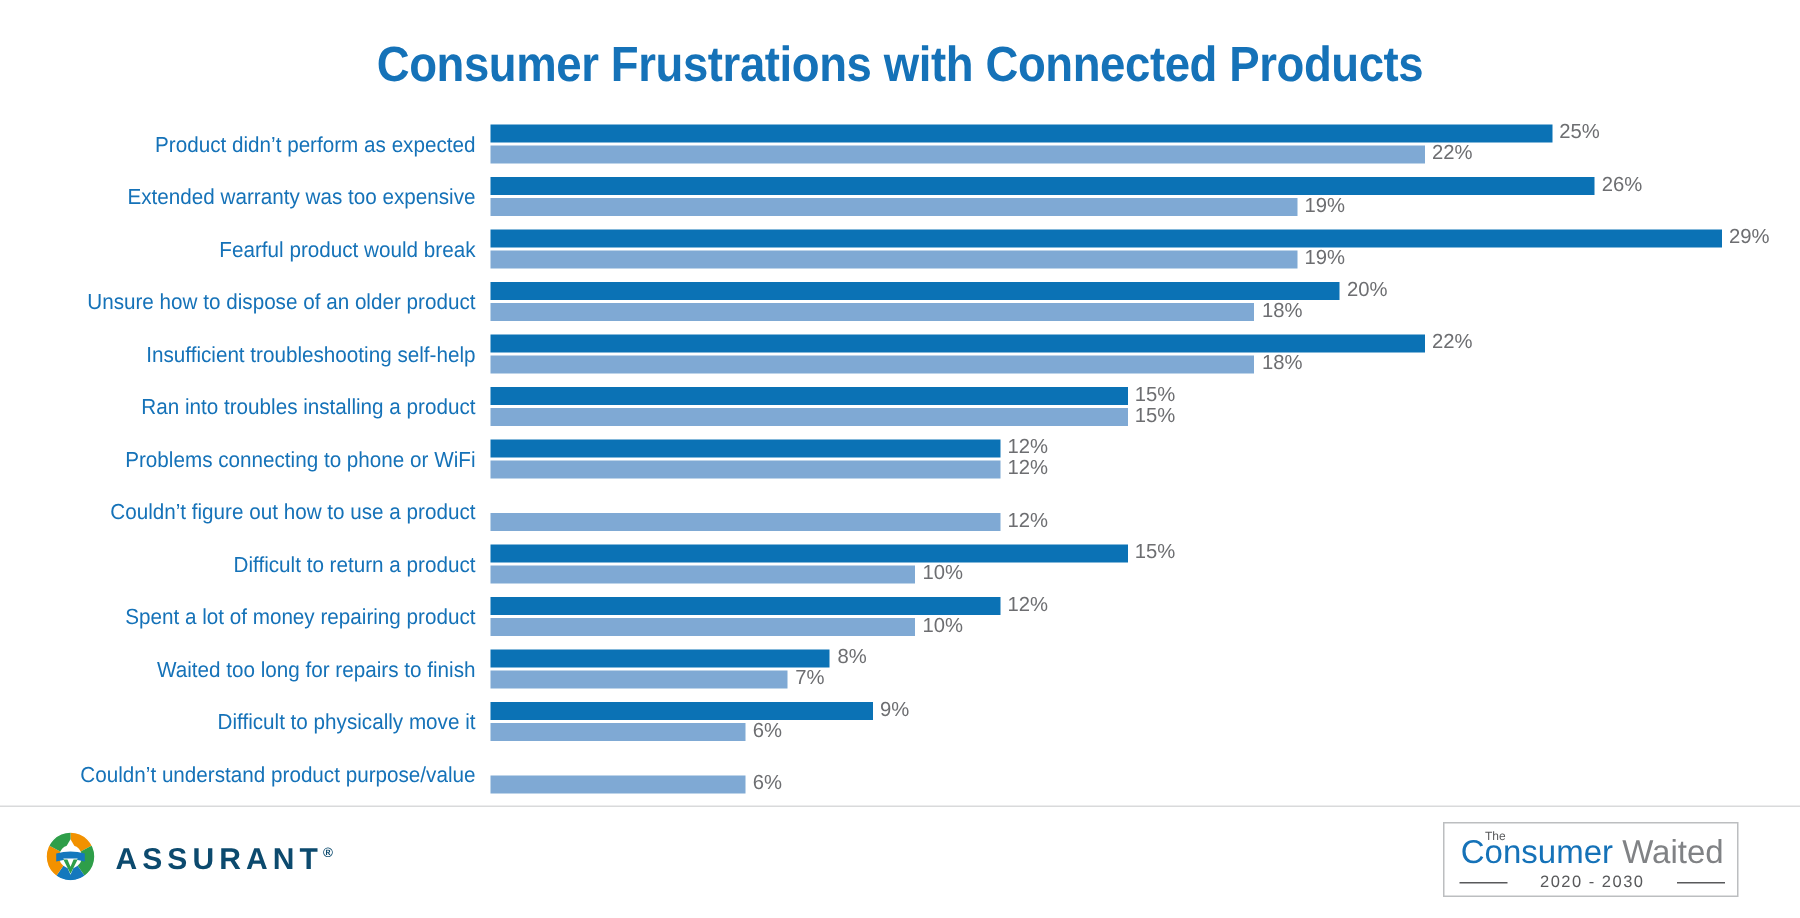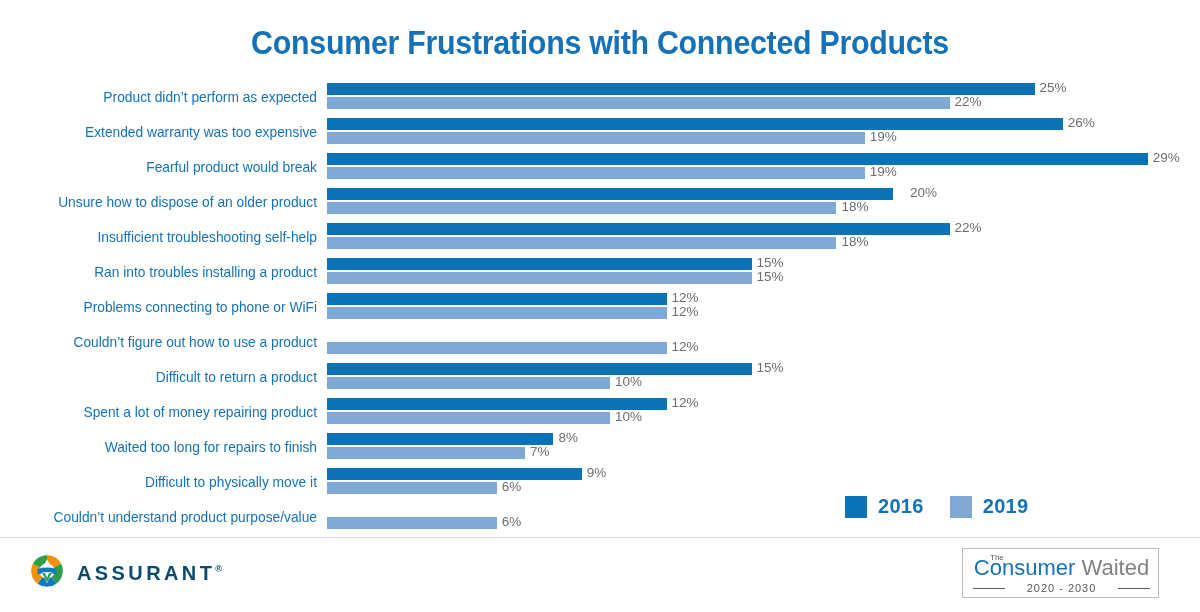--- a/index.html
+++ b/index.html
@@ -188,21 +188,21 @@
           <div class="bar y2016" style="width: 820.7px; background: rgb(11, 114, 181);"></div>
           <div class="bar-value y2016" style="left: 820.7px;">29%</div>
           <div class="bar y2019" style="width: 537.7px; background: rgb(127, 169, 212);"></div>
           <div class="bar-value y2019" style="left: 537.7px;">19%</div>
         </div>
       </div>
       <div class="row" style="top: 105px;">
         <div class="cat-label">Unsure how to dispose of an older product</div>
         <div class="bars">
           <div class="bar y2016" style="width: 566px; background: rgb(11, 114, 181);"></div>
-          <div class="bar-value y2016" style="left: 578px;">20%</div>
+          <div class="bar-value y2016" style="left: 566px;">20%</div>
           <div class="bar y2019" style="width: 509.4px; background: rgb(127, 169, 212);"></div>
           <div class="bar-value y2019" style="left: 509.4px;">18%</div>
         </div>
       </div>
       <div class="row" style="top: 140px;">
         <div class="cat-label">Insufficient troubleshooting self-help</div>
         <div class="bars">
           <div class="bar y2016" style="width: 622.6px; background: rgb(11, 114, 181);"></div>
           <div class="bar-value y2016" style="left: 622.6px;">22%</div>
           <div class="bar y2019" style="width: 509.4px; background: rgb(127, 169, 212);"></div>
@@ -272,30 +272,20 @@
       </div>
       <div class="row" style="top: 420px;">
         <div class="cat-label">Couldn’t understand product purpose/value</div>
         <div class="bars">
           <div class="bar y2019" style="width: 169.8px; background: rgb(127, 169, 212);"></div>
           <div class="bar-value y2019" style="left: 169.8px;">6%</div>
         </div>
       </div>
     </div>
 
-  <div id="legend">
-      <div class="legend-item">
-        <span class="legend-swatch" style="background: rgb(11, 114, 181);"></span>
-        <span class="legend-label">2016</span>
-      </div>
-      <div class="legend-item">
-        <span class="legend-swatch" style="background: rgb(127, 169, 212);"></span>
-        <span class="legend-label">2019</span>
-      </div>
-    </div>
 
   <div id="footer-divider"></div>
 
   <div id="brand">
     <span>
       <svg width="34" height="34" viewBox="0 0 100 100" aria-hidden="true">
         <circle cx="50" cy="50" r="48" fill="#ffffff"></circle>
         <g>
           <path d="M50 2 A48 48 0 0 1 93 28 L70 40 A22 22 0 0 0 50 28 Z" fill="#f29100"></path>
           <path d="M93 28 A48 48 0 0 1 78 88 L64 68 A22 22 0 0 0 70 40 Z" fill="#2e9e49"></path>

